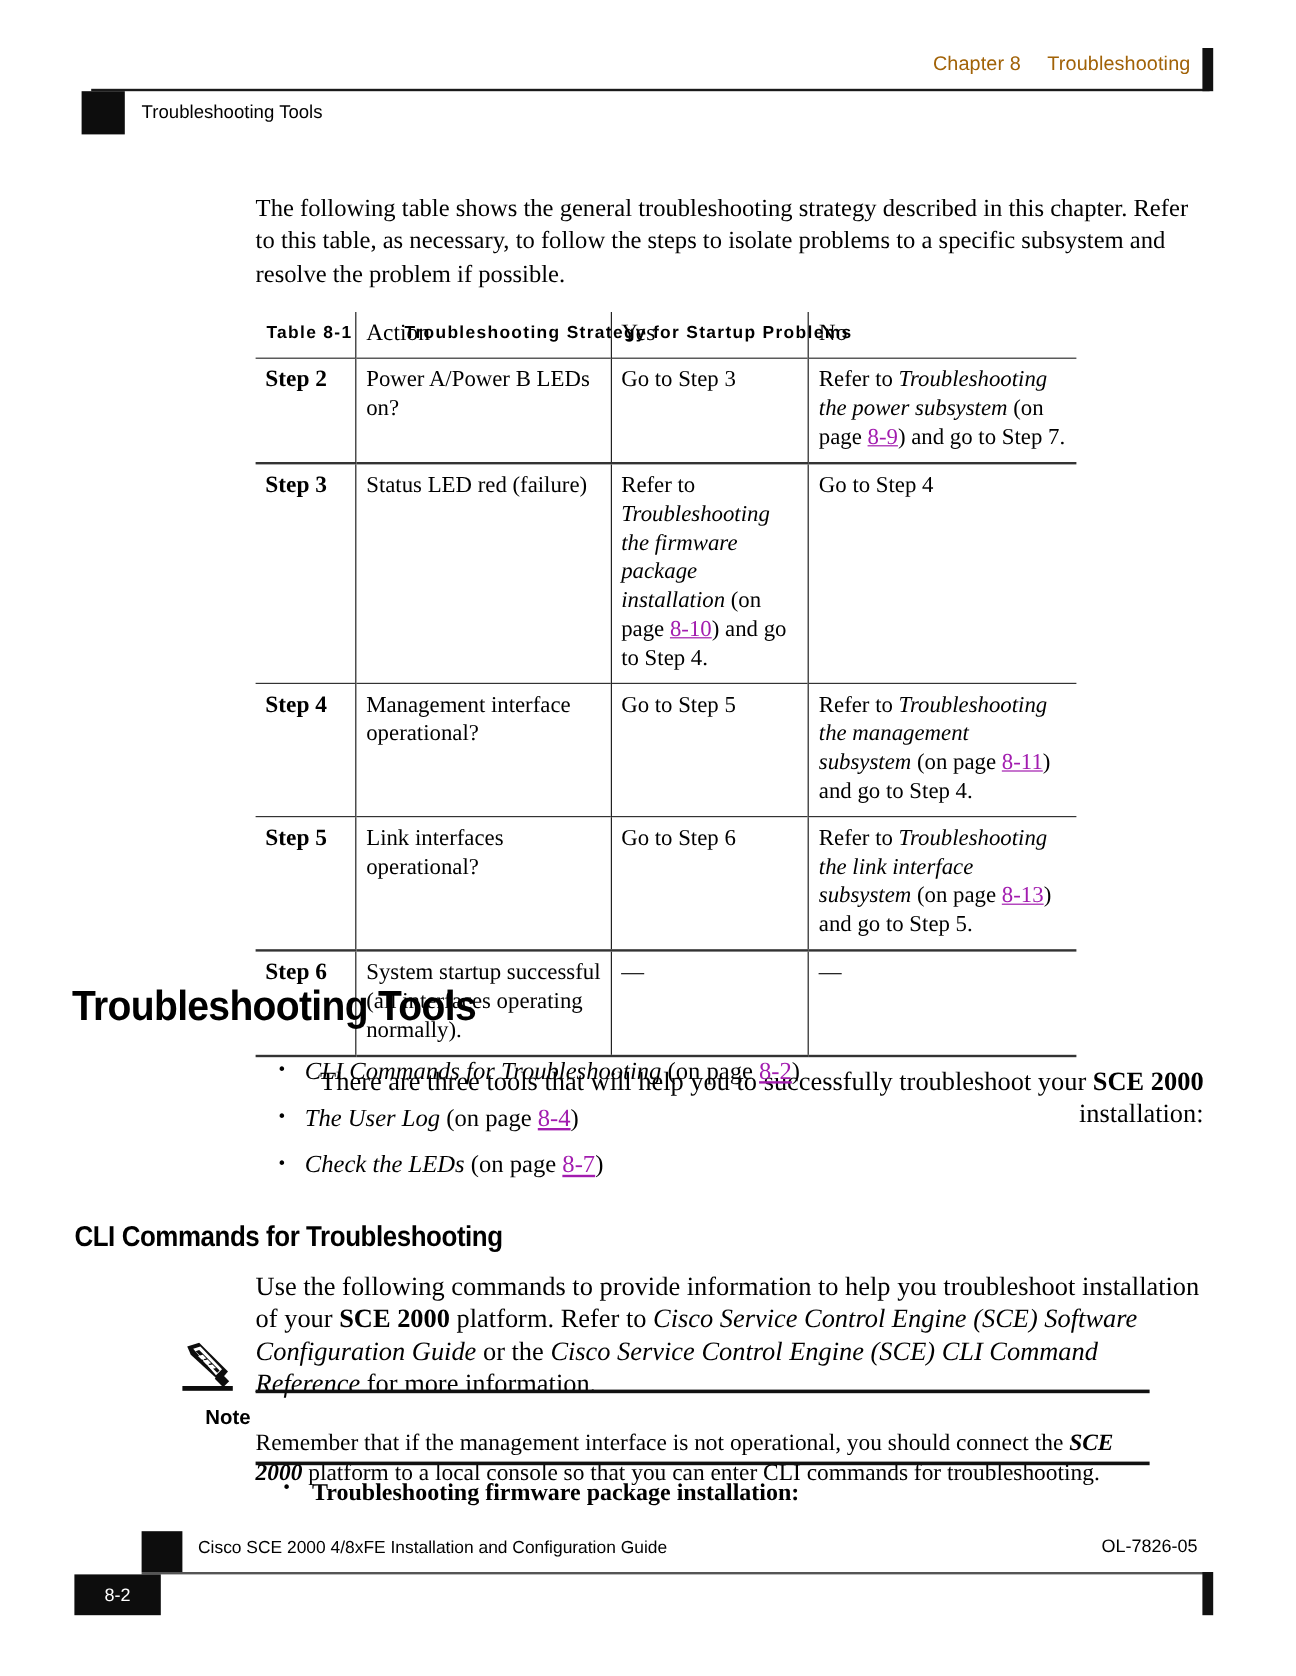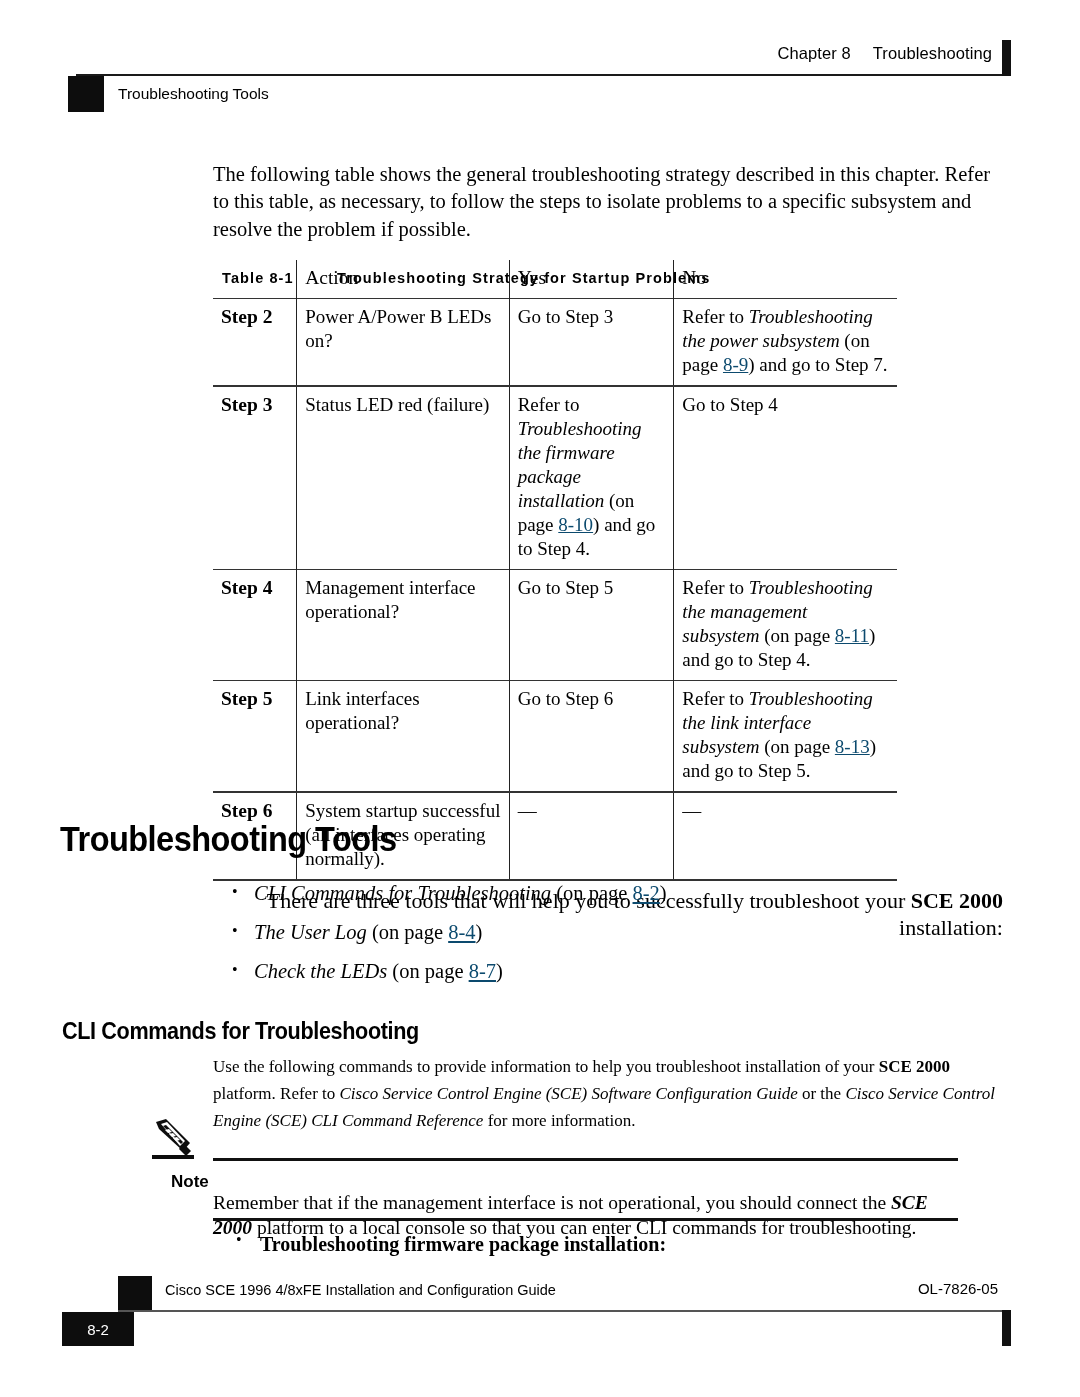--- a/index.html
+++ b/index.html
@@ -24,21 +24,21 @@
     height: 120px;
   }
   .hdr-chapter-line {
     position: absolute;
     right: 88px;
     top: 44px;
     font-family: "Liberation Sans", sans-serif;
     font-size: 16.5px;
     letter-spacing: 0.1px;
     white-space: nowrap;
-    color: #000000;
+    color: #a16207;
   }
   .hdr-chapter-line .hdr-sep { display: inline-block; width: 22px; }
   .hdr-rule {
     position: absolute;
     left: 76px;
     top: 74px;
     width: 932px;
     height: 2px;
     background: #1a1a1a;
   }
@@ -116,21 +116,21 @@
 
   .tbl .c-step  { width: 72px;  }
   .tbl .c-act   { width: 225px; }
   .tbl .c-yes   { width: 155px; margin-left: 33px; }
   .tbl .c-no    { width: 232px; }
 
   .th-label { font-weight: bold; font-size: 19.5px; }
   .step-label { font-weight: bold; font-size: 19.5px; white-space: nowrap; }
 
   .ital { font-style: italic; }
-  .xref { color: #0c4a6e; }
+  .xref { color: #a21caf; }
 
   
   .h1-title {
     position: absolute;
     left: 60px;
     top: 796px;
     font-family: "Liberation Sans", sans-serif;
     font-weight: bold;
     font-size: 35px;
     letter-spacing: -0.6px;
@@ -182,21 +182,21 @@
     transform: scaleX(0.9);
     transform-origin: left center;
     white-space: nowrap;
   }
 
   .cli-para {
     position: absolute;
     left: 213px;
     top: 1036px;
     width: 790px;
-    font-size: 17px;
+    font-size: 22px;
     line-height: 27px;
   }
 
   
   .note-icon {
     position: absolute;
     left: 150px;
     top: 1118px;
     width: 48px;
     height: 44px;
@@ -408,18 +408,18 @@
 <div class="note-rule-top"></div>
 <div class="note-label">Note</div>
 <p class="note-text">
   <span>Remember that if the management interface is not operational, you should connect the </span><b><i>SCE 2000</i></b><span> platform to a local console so that you can enter CLI commands for troubleshooting.</span>
 </p>
 <div class="note-rule-bot"></div>
 
 <div class="final-bullet">Troubleshooting firmware package installation:</div>
 
 <div class="ftr-black-box"></div>
-<div class="ftr-guide">Cisco SCE 1996 4/8xFE Installation and Configuration Guide</div>
+<div class="ftr-guide">Cisco SCE 2000 4/8xFE Installation and Configuration Guide</div>
 <div class="ftr-rule"></div>
 <div class="ftr-page-box"></div>
 <div class="ftr-page-num">8-2</div>
 <div class="ftr-docid">OL-7826-05</div>
 <div class="ftr-right-tab"></div>
 
 </body></html>

